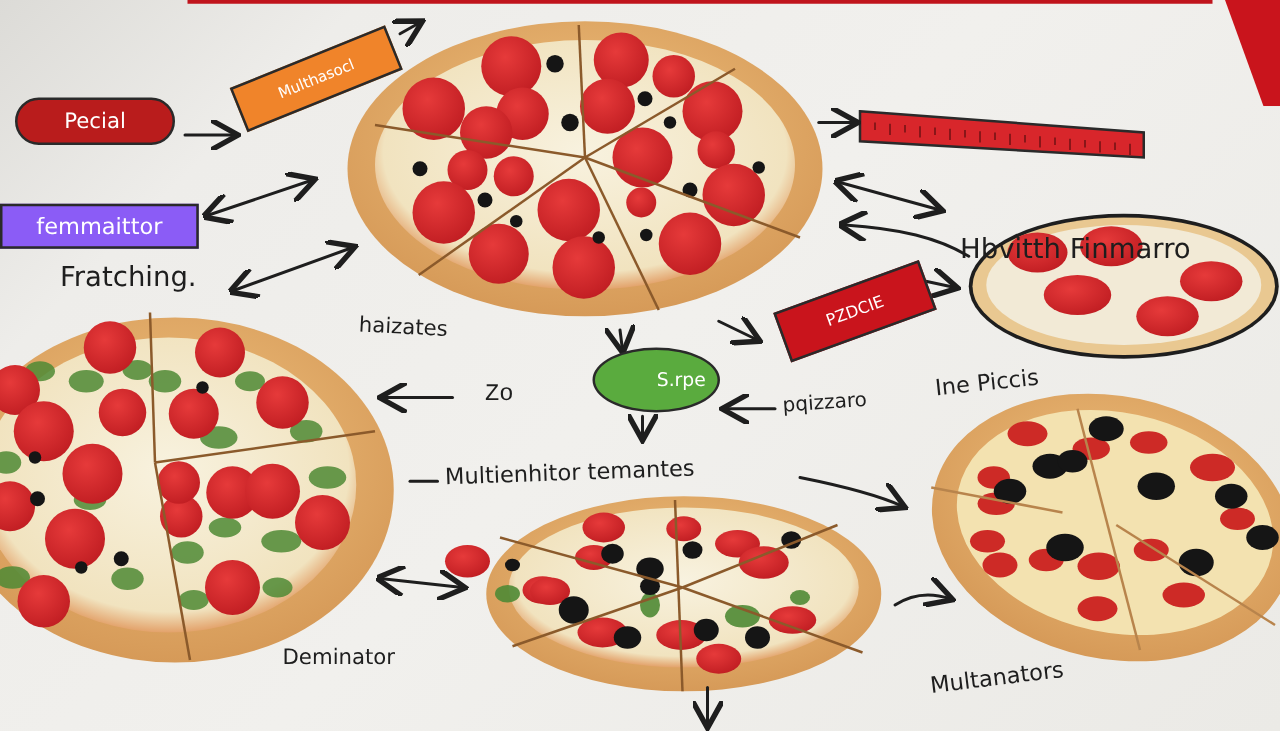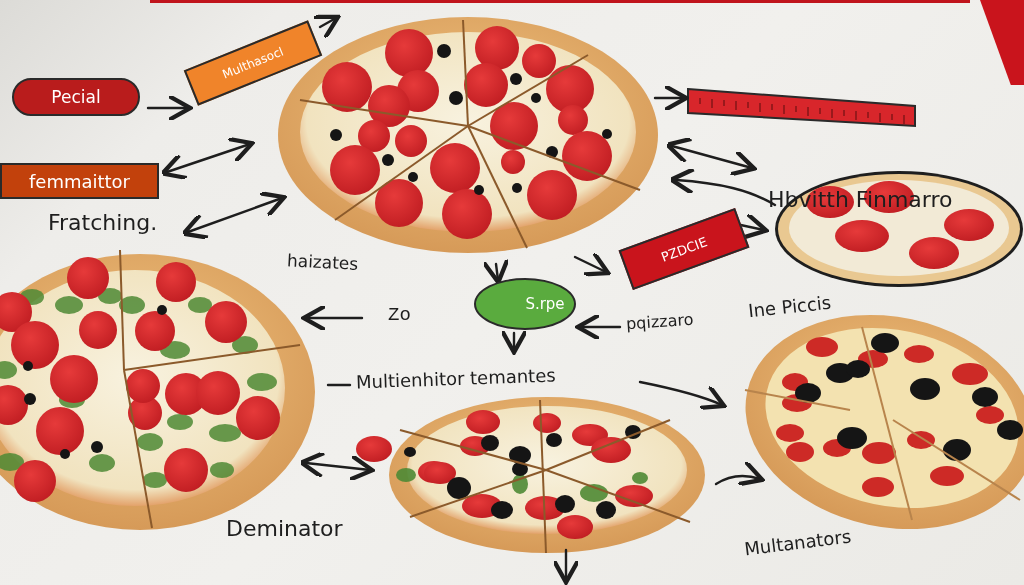--- a/index.html
+++ b/index.html
@@ -291,21 +291,21 @@
 </svg>
 
 <div class="tag" style="left:12px;top:78px;width:124px;height:34px;border-radius:20px;background:#b91c1c;align-items:center;">
   <span class="hand" style="color:#fff;font-size:17px;">Pecial</span>
 </div>
 
 <div class="tag" style="left:186px;top:44px;width:130px;height:34px;background:#f0842a;transform:rotate(-22deg);">
   <span class="hand" style="color:#fff;font-size:12px;">Multhasocl</span>
 </div>
 
-<div class="tag" style="left:0;top:163px;width:155px;height:32px;background:#c2410c;">
+<div class="tag" style="left:0;top:163px;width:155px;height:32px;background:#8b5cf6;">
   <span class="hand" style="color:#fff;font-size:18px;">femmaittor</span>
 </div>
 
 <span class="abs hand" style="left:48px;top:210px;font-size:22px;">Fratching.</span>
 
 <span class="abs hand" style="left:287px;top:252px;font-size:17px;transform:rotate(3deg);">haizates</span>
 
 <span class="abs hand" style="left:388px;top:304px;font-size:19px;font-family:Liberation Mono, monospace;">Zo</span>
 
 <div class="tag" style="left:474px;top:278px;width:98px;height:48px;border-radius:50%;background:#5aab3e;">
@@ -317,15 +317,15 @@
 </div>
 
 <span class="abs hand" style="left:626px;top:312px;font-size:16px;transform:rotate(-4deg);">pqizzaro</span>
 
 <span class="abs hand" style="left:768px;top:147px;font-size:22px;margin-top:40px;">Hbvitth Finmarro</span>
 
 <span class="abs hand" style="left:748px;top:296px;font-size:18px;transform:rotate(-6deg);">Ine Piccis</span>
 
 <span class="abs hand" style="left:356px;top:368px;font-size:18px;transform:rotate(-2deg);">Multienhitor temantes</span>
 
-<span class="abs hand" style="left:226px;top:516px;font-size:22px;">Deminator</span>
+<span class="abs hand" style="left:226px;top:516px;font-size:17px;">Deminator</span>
 
 <span class="abs hand" style="left:744px;top:532px;font-size:18px;transform:rotate(-7deg);">Multanators</span>
 
 </body></html>

